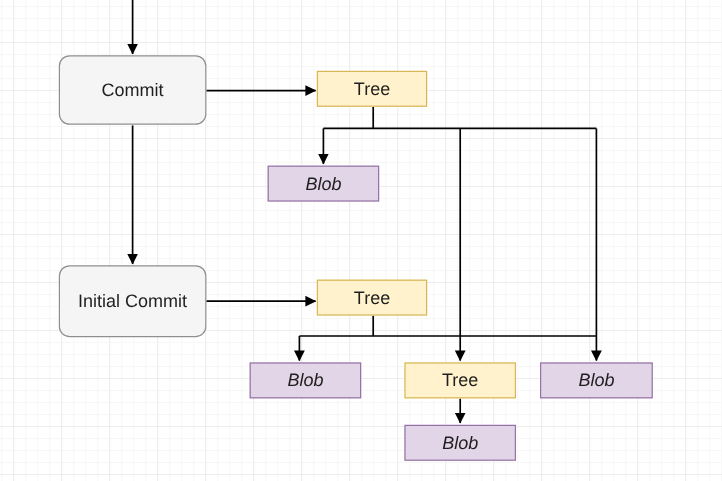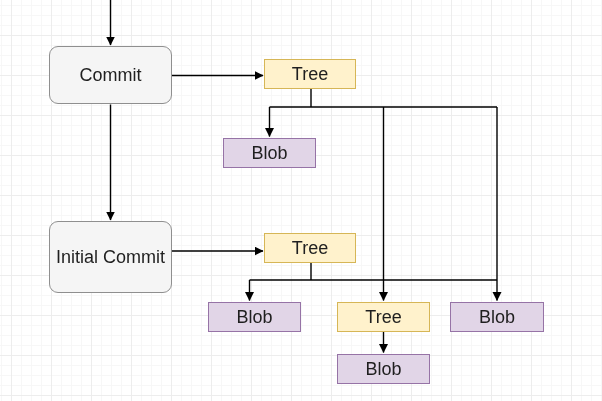--- a/index.html
+++ b/index.html
@@ -30,38 +30,39 @@
     width: 602px;
     height: 401px;
     pointer-events: none;
   }
   .node {
     position: absolute;
     box-sizing: border-box;
     display: flex;
     align-items: center;
     justify-content: center;
-    font-size: 18px;
+    font-size: 15px;
     color: #1f1f1f;
     text-align: center;
     white-space: nowrap;
   }
   .node.commit {
     background: #f5f5f5;
     border: 1.5px solid #8f8f8f;
     border-radius: 9px;
   }
   .node.tree {
     background: #fff2cc;
     border: 1.5px solid #d6b656;
     text-align: center;
   }
   .node.blob {
     background: #e1d5e7;
     border: 1.5px solid #9673a6;
+    font-style: italic;
   }
   .edge-line {
     stroke: #000000;
     stroke-width: 1.4;
     fill: none;
   }
 </style>
 </head>
 <body>
 
@@ -94,21 +95,21 @@
 
     <path class="edge-line" d="M383.5,332 L383.5,352.5" marker-end="url(#ah)"></path>
   </svg>
 
   <div class="node commit" style="left:49px; top:46px; width:123px; height:58px;">Commit</div>
 
   <div class="node tree" style="left:264px; top:59px; width:92px; height:30px;">Tree</div>
 
   <div class="node blob" style="left:223px; top:138px; width:93px; height:30px;">Blob</div>
 
-  <div class="node commit" style="left:49px; top:221px; width:123px; height:72px;">Initial Commit</div>
+  <div class="node commit" style="left:49px; top:221px; width:123px; height:60px;">Initial Commit</div>
 
   <div class="node tree" style="left:264px; top:233px; width:92px; height:30px;">Tree</div>
 
   <div class="node blob" style="left:208px; top:302px; width:93px; height:30px;">Blob</div>
 
   <div class="node tree" style="left:337px; top:302px; width:93px; height:30px;">Tree</div>
 
   <div class="node blob" style="left:450px; top:302px; width:94px; height:30px;">Blob</div>
 
   <div class="node blob" style="left:337px; top:354px; width:93px; height:30px;">Blob</div>

